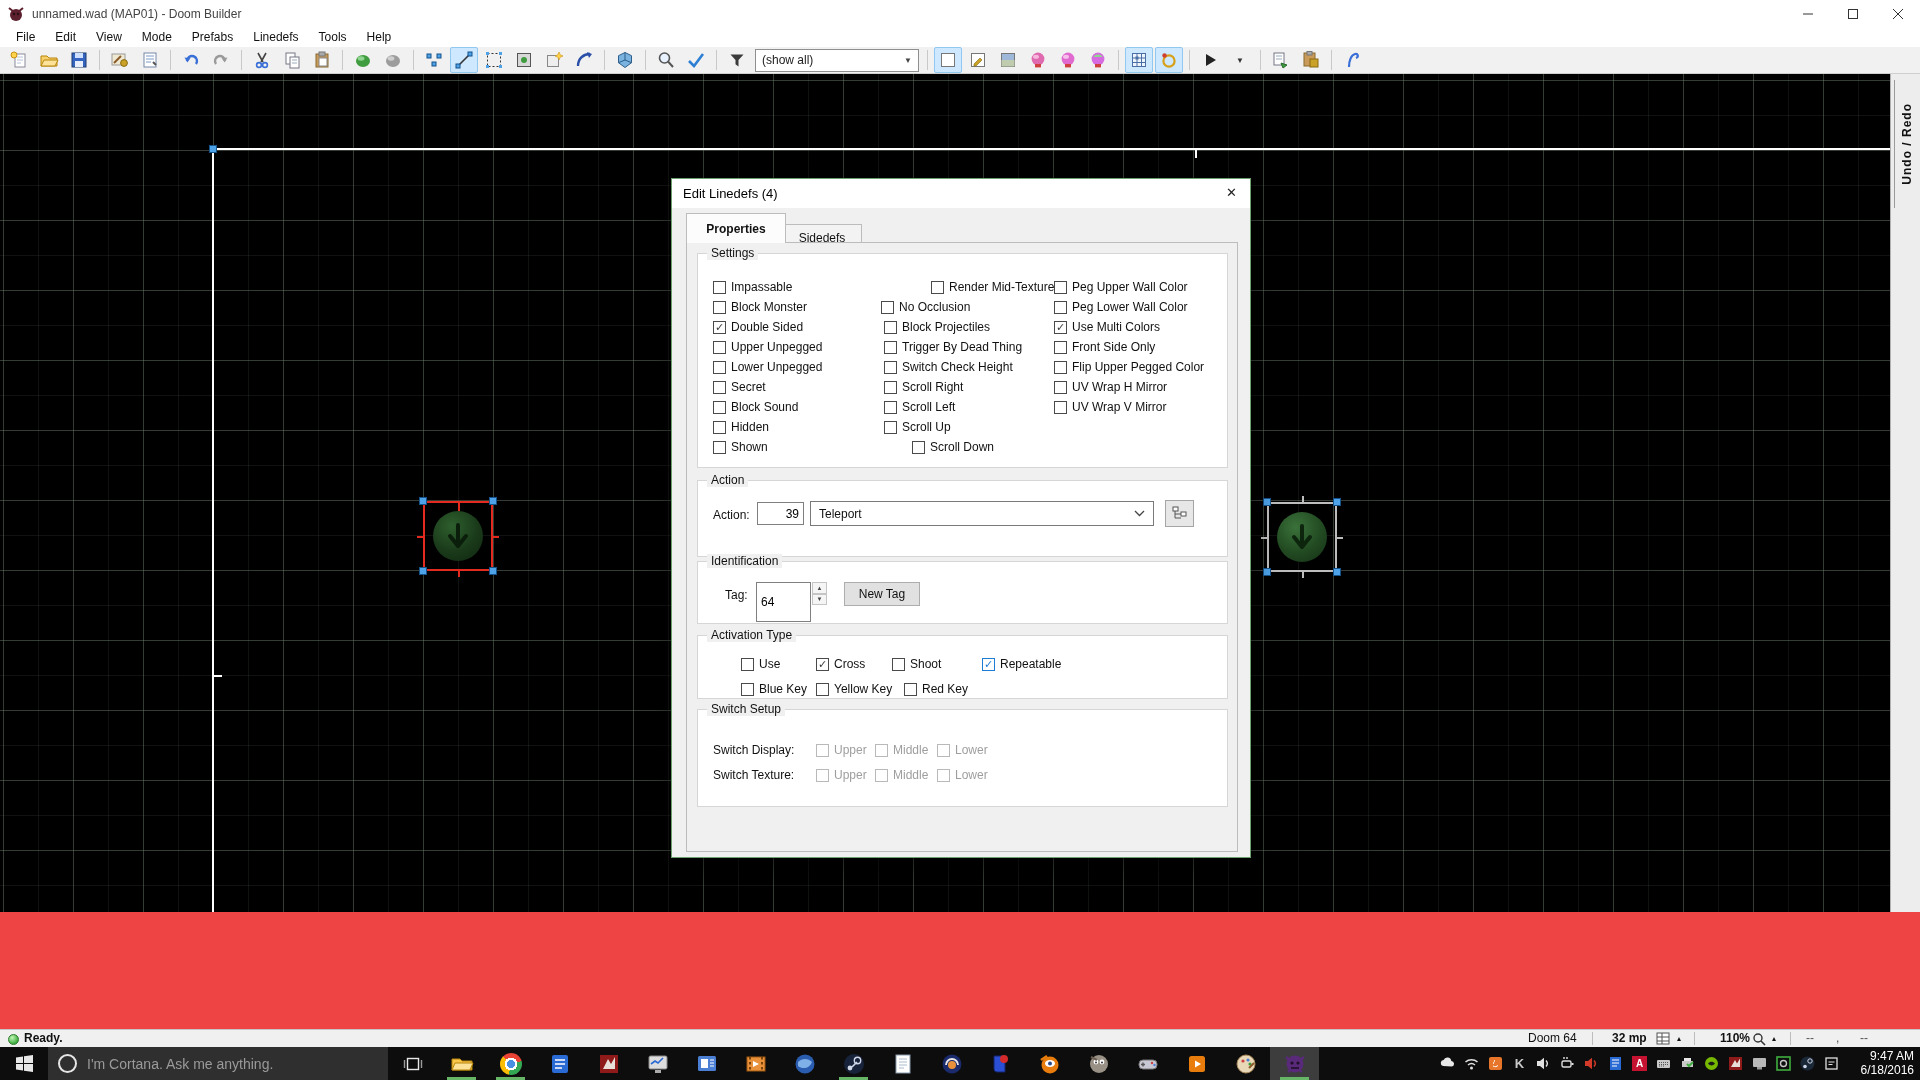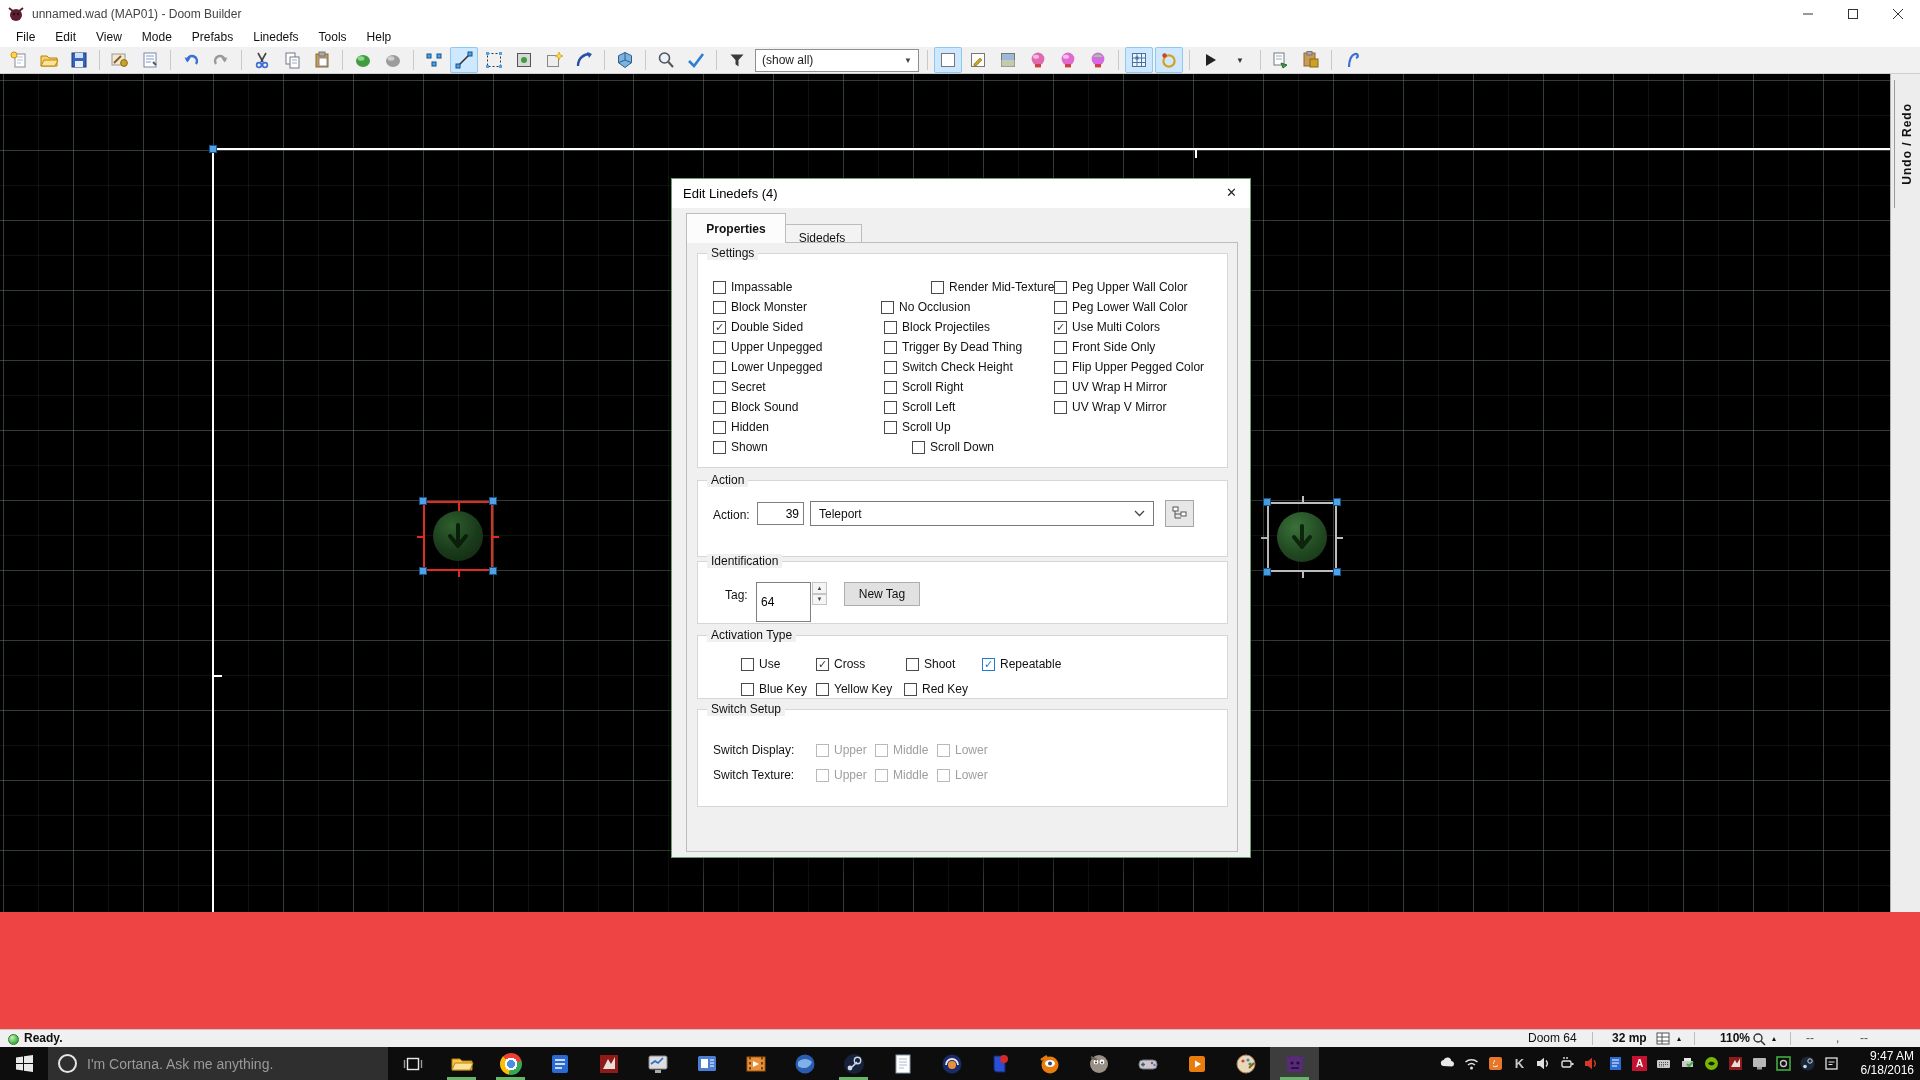--- a/index.html
+++ b/index.html
@@ -569,21 +569,21 @@
     <div class="grp" id="grp-activation" style="left:25px;top:456px;width:531px;height:64px;">
       <span class="lgd">Activation Type</span>
     <div class="cb" style="left: 43px; top: 21px;">
           <div class="bx"></div>
           <div class="lb">Use</div>
         </div>
         <div class="cb" style="left: 118px; top: 21px;">
           <div class="bx">✓</div>
           <div class="lb">Cross</div>
         </div>
-        <div class="cb" style="left: 208px; top: 21px;">
+        <div class="cb" style="left: 194px; top: 21px;">
           <div class="bx"></div>
           <div class="lb">Shoot</div>
         </div>
         <div class="cb accent" style="left: 284px; top: 21px;">
           <div class="bx">✓</div>
           <div class="lb">Repeatable</div>
         </div>
         <div class="cb" style="left: 43px; top: 46px;">
           <div class="bx"></div>
           <div class="lb">Blue Key</div>

